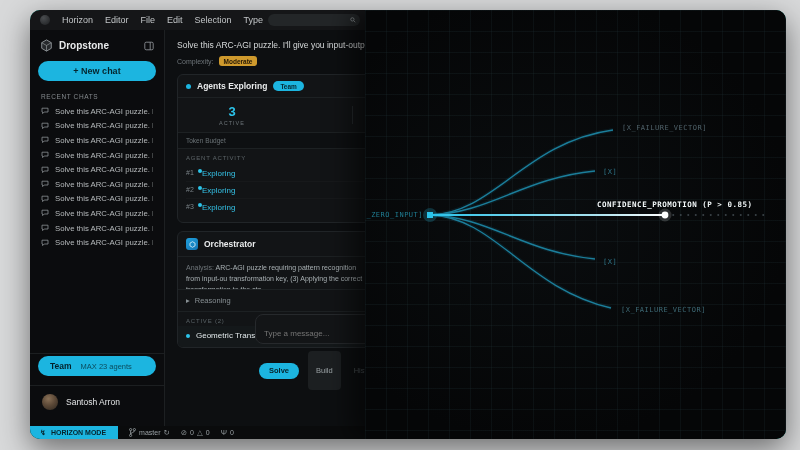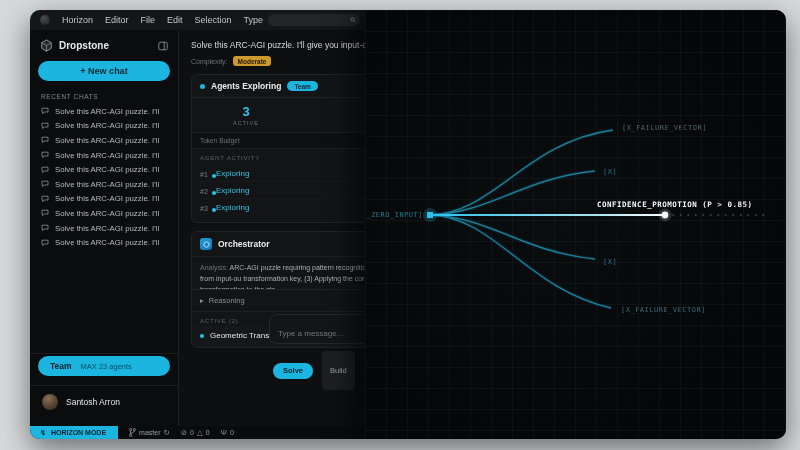--- a/index.html
+++ b/index.html
@@ -15,21 +15,21 @@
   .app-logo { width:10px; height:10px; border-radius:50%;
     background:radial-gradient(circle at 35% 30%, #4a4d50, #1c1e20); flex:0 0 auto; }
   .menu-item { font-size:9px; color:#c2c5c7; }
   .menu-extra { font-size:9px; color:#8b8f92; }
   .menubar-search { position:absolute; left:238px; top:4px; width:92px; height:12px;
     background:#232628; border-radius:6px; display:flex; align-items:center; justify-content:flex-end; padding:0 4px; }
   .menubar-search input { background:transparent; border:none; outline:none; width:78px; height:10px; color:#cfd3d5; font-size:8px; }
 
   
   .appbody { position:absolute; top:20px; left:0; right:0; bottom:13px; display:flex; }
-  .sidebar { width:149px; background:#0b0c0e; border-right:1px solid #1d2022; display:flex; flex-direction:column; }
+  .sidebar { width:135px; background:#0b0c0e; border-right:1px solid #1d2022; display:flex; flex-direction:column; }
   .main { flex:1; background:#0d0f11; position:relative; }
 
   
   .side-head { display:flex; align-items:center; gap:6px; padding:9px 10px 7px; }
   .side-appname { font-size:10px; font-weight:bold; color:#e8eaeb; flex:1; }
   .new-chat { margin:2px 8px 9px; height:20px; border-radius:10px; background:var(--accent);
     color:#05262e; font-size:9px; font-weight:bold; display:flex; align-items:center; justify-content:center; gap:4px; cursor:pointer; }
   .recent-label { padding:3px 11px 4px; font-size:6.5px; letter-spacing:.6px; color:#84898d; }
   .chat-item { display:flex; gap:6px; align-items:center; padding:0 11px; height:14.6px; cursor:pointer; }
   .chat-item span.txt { font-size:7.8px; color:#b6babc; white-space:nowrap; overflow:hidden; flex:1; }
@@ -62,21 +62,21 @@
   .stat .l { font-size:5.5px; color:#6b7377; letter-spacing:1px; margin-top:1px; }
   .stat-divider { width:1px; height:18px; background:#24282b; margin-left:66px; }
   .agent-row { display:flex; align-items:center; gap:4px; padding:5px 8px; border-bottom:1px solid #1d2123; font-size:7.5px; white-space:nowrap; overflow:hidden; }
   .spinner { width:7px; height:7px; border-radius:50%; border:1.2px solid #2cc4ea; border-top-color:transparent; flex:0 0 auto; }
   .agent-prefix { color:#8d9497; }
   .agent-action { color:#2cc4ea; font-weight:bold; }
   .agent-meta { color:#5e666a; }
   .token-row { padding:4px 8px; border-bottom:1px solid #1d2123; font-size:6.5px; color:#6a7276; background:#0e1012; }
   .activity { padding:6px 8px 7px; }
   .act-label { font-size:6px; color:#5d6569; letter-spacing:.8px; margin-bottom:4px; }
-  .act-row { display:flex; align-items:flex-end; padding:3.5px 0; border-bottom:1px solid #17191b; }
+  .act-row { display:flex; align-items:flex-start; padding:3.5px 0; border-bottom:1px solid #17191b; }
   .act-row:last-child { border-bottom:none; }
   .act-id { font-size:7px; color:#788085; width:12px; }
   .act-dot { width:4px; height:4px; border-radius:50%; background:#2cc4ea; }
   .act-status { font-size:8px; color:#35c2e6; }
 
   .orch-icon { width:12px; height:12px; border-radius:3px; background:linear-gradient(145deg,#1fa0dc,#1474b4);
     display:flex; align-items:center; justify-content:center; flex:0 0 auto; }
   .analysis { padding:6px 8px; font-size:7px; line-height:1.55; color:#a9b1b4; border-bottom:1px solid #1d2123;
     max-height:33px; overflow:hidden; }
   .analysis .a-lbl { color:#6d7478; }

